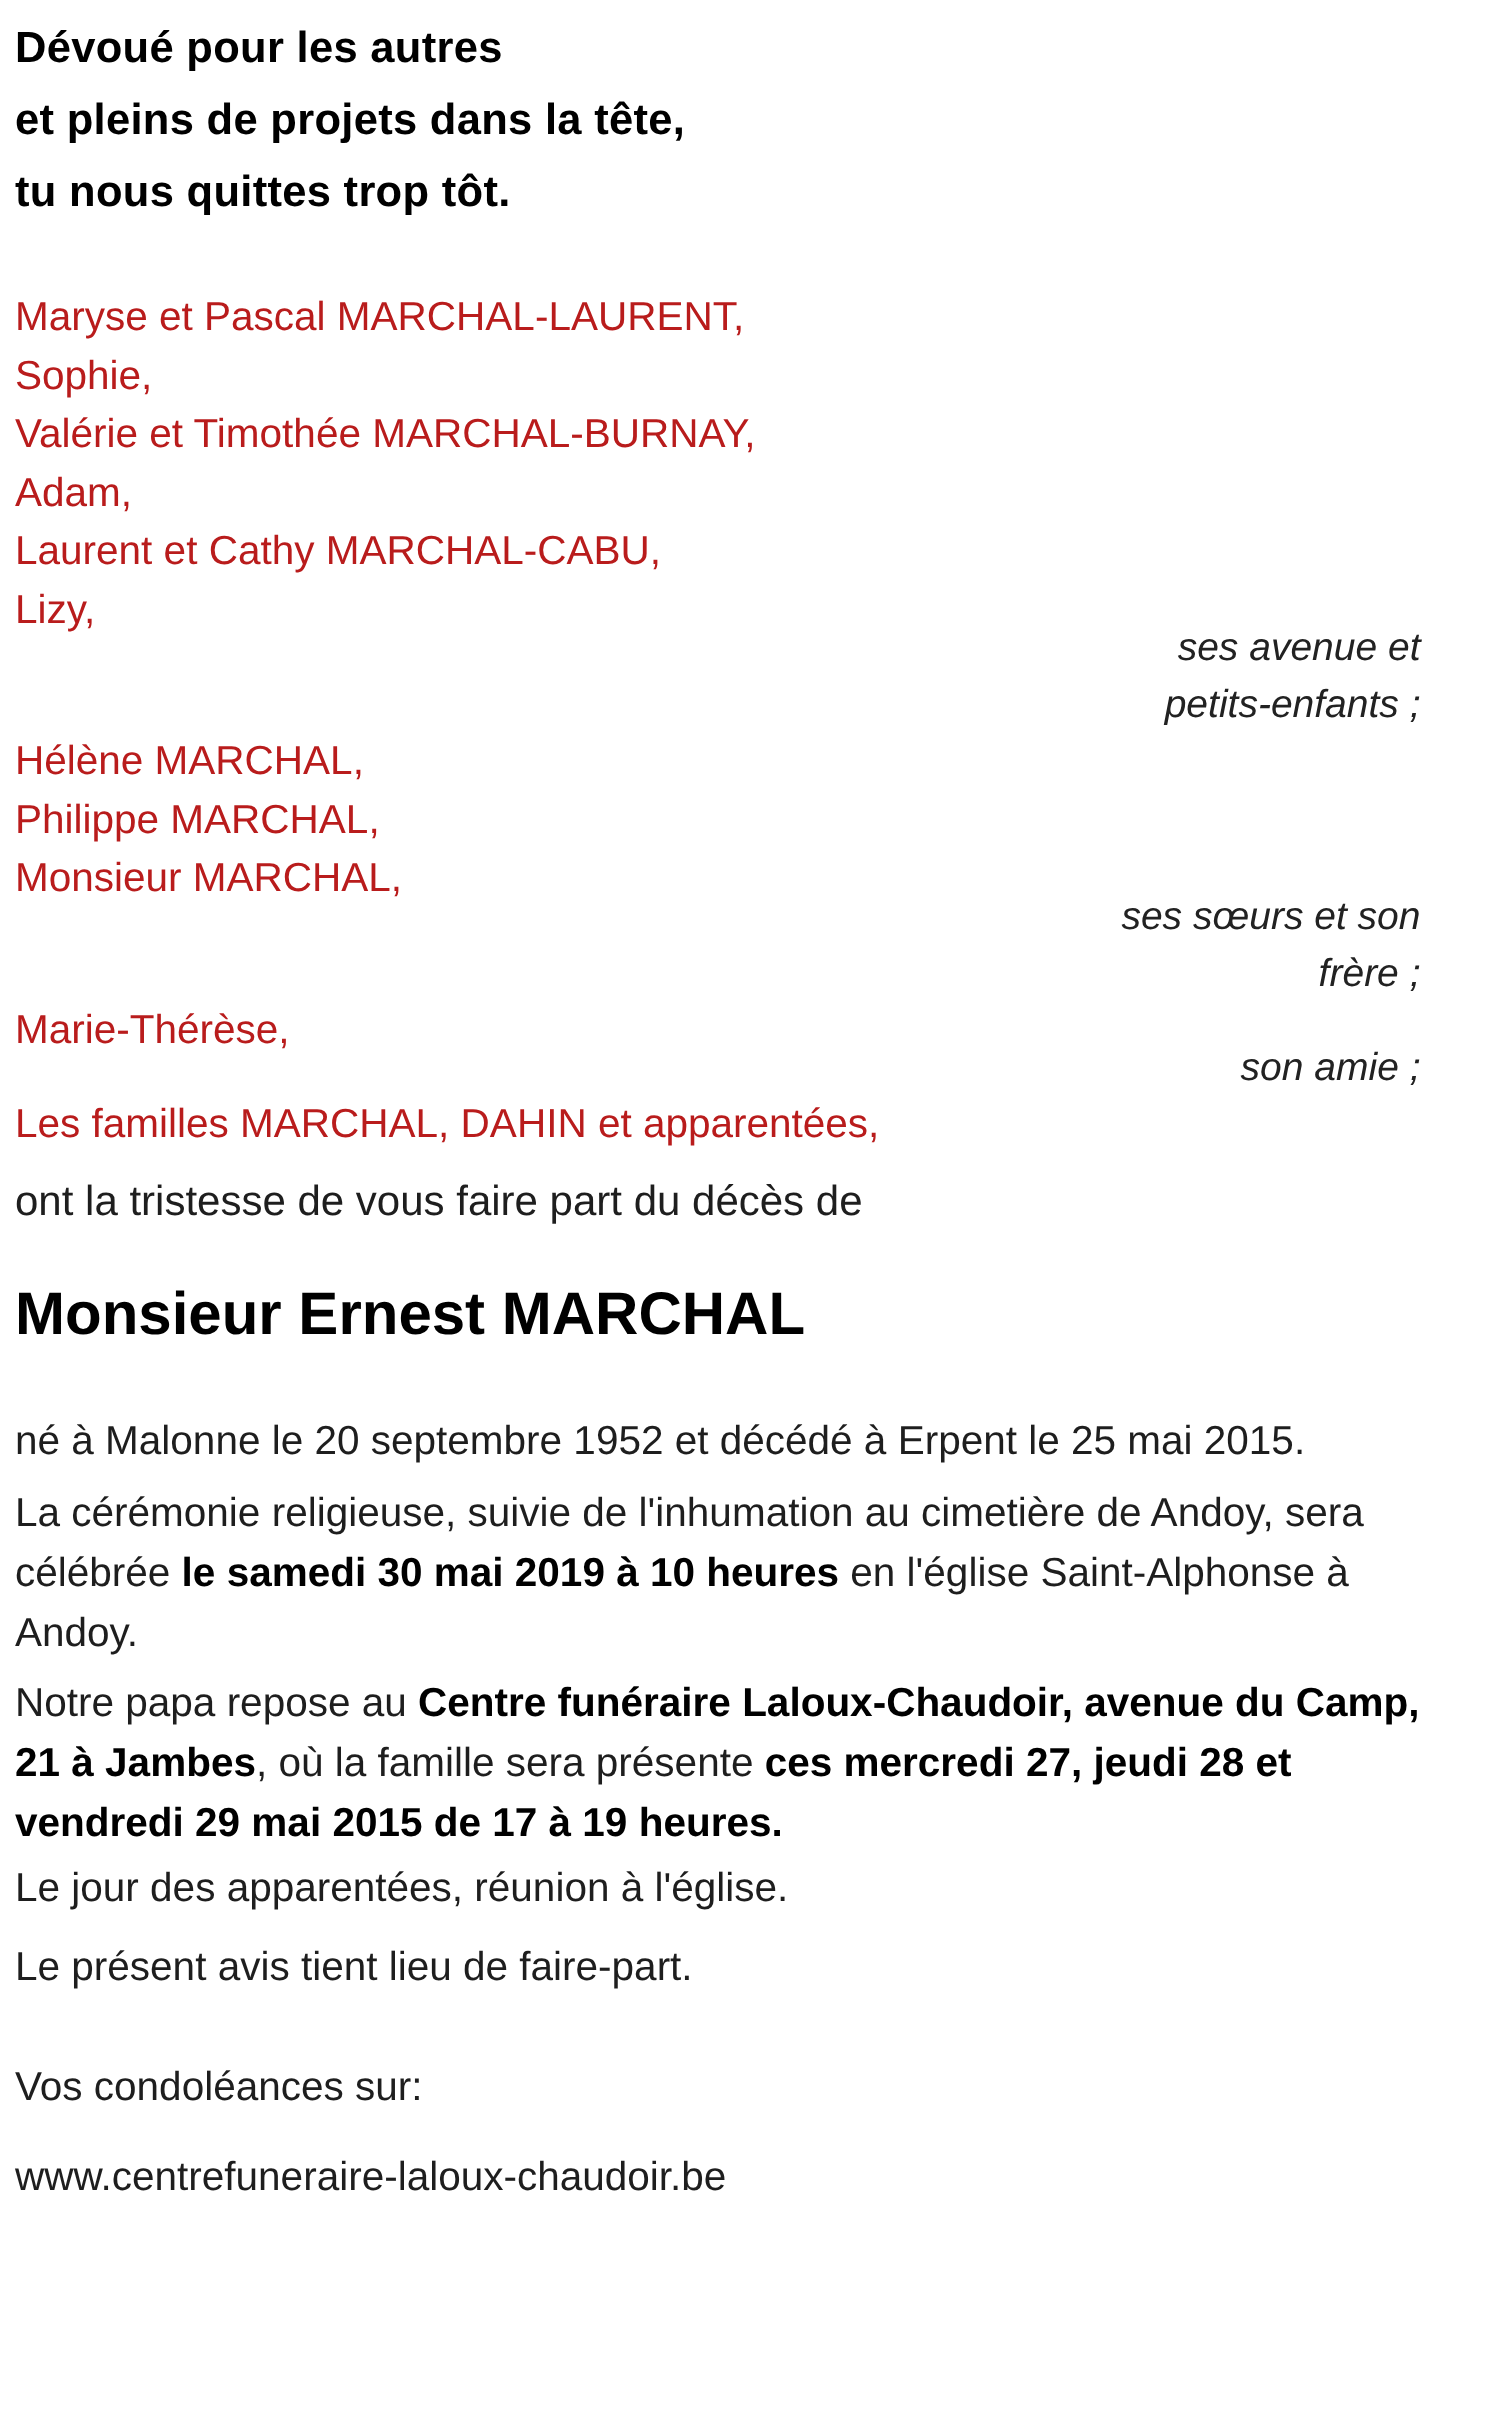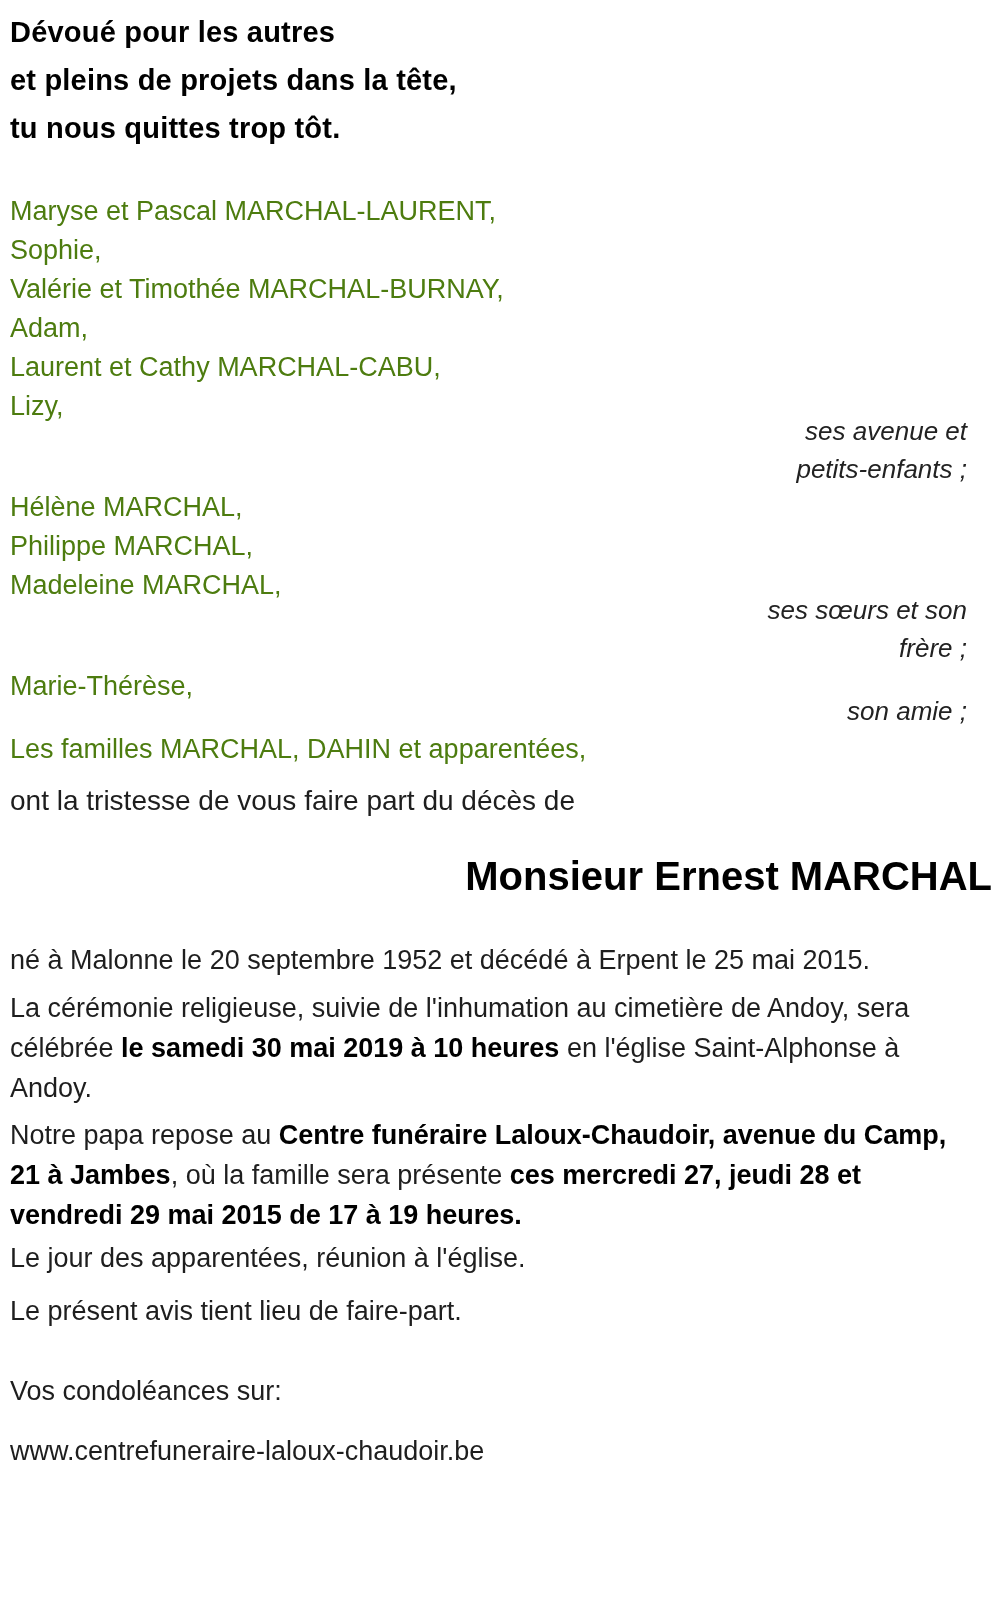--- a/index.html
+++ b/index.html
@@ -8,39 +8,39 @@
     width: 1000px;
     height: 1609px;
     background: #ffffff;
     font-family: "Liberation Sans", "DejaVu Sans", sans-serif;
     color: #1e1e1e;
     overflow: hidden;
   }
   .page {
     width: 1000px;
     height: 1591px;
-    padding: 8px 8px 0 10px;
+    padding: 8px 28px 0 10px;
   }
   p { margin: 0; }
 
   
   .epitaph { margin-bottom: 40px; }
   .epitaph p {
     font-size: 29px;
     line-height: 48px;
     font-weight: 700;
     color: #000000;
     letter-spacing: 0.2px;
   }
 
   
   .name {
     font-size: 27px;
     line-height: 39px;
-    color: #4d7c0f;
+    color: #b91c1c;
   }
 
   
   .relation {
     margin-top: -14px;
     text-align: right;
     padding-right: 25px;
     font-style: italic;
     font-size: 26px;
     color: #222222;
@@ -54,21 +54,20 @@
     line-height: 39px;
   }
 
   
   .deceased-name {
     margin-top: 30px;
     font-size: 40px;
     line-height: 52px;
     font-weight: 700;
     color: #000000;
-    text-align: right;
   }
   .widower {
     margin-top: 43px;
     font-size: 27px;
     line-height: 39px;
   }
   .life-dates {
     margin-top: 39px;
     font-size: 27px;
     line-height: 39px;
@@ -117,21 +116,21 @@
     <p class="name">Laurent et Cathy MARCHAL-CABU,</p>
     <p class="name">Lizy,</p>
 
     <div class="relation">
       <p>ses avenue et</p>
       <p>petits-enfants ;</p>
     </div>
 
     <p class="name">Hélène MARCHAL,</p>
     <p class="name">Philippe MARCHAL,</p>
-    <p class="name">Madeleine MARCHAL,</p>
+    <p class="name">Monsieur MARCHAL,</p>
 
     <div class="relation">
       <p>ses sœurs et son</p>
       <p>frère ;</p>
     </div>
 
     <p class="name">Marie-Thérèse,</p>
 
     <div class="relation">
       <p>son amie ;</p>

